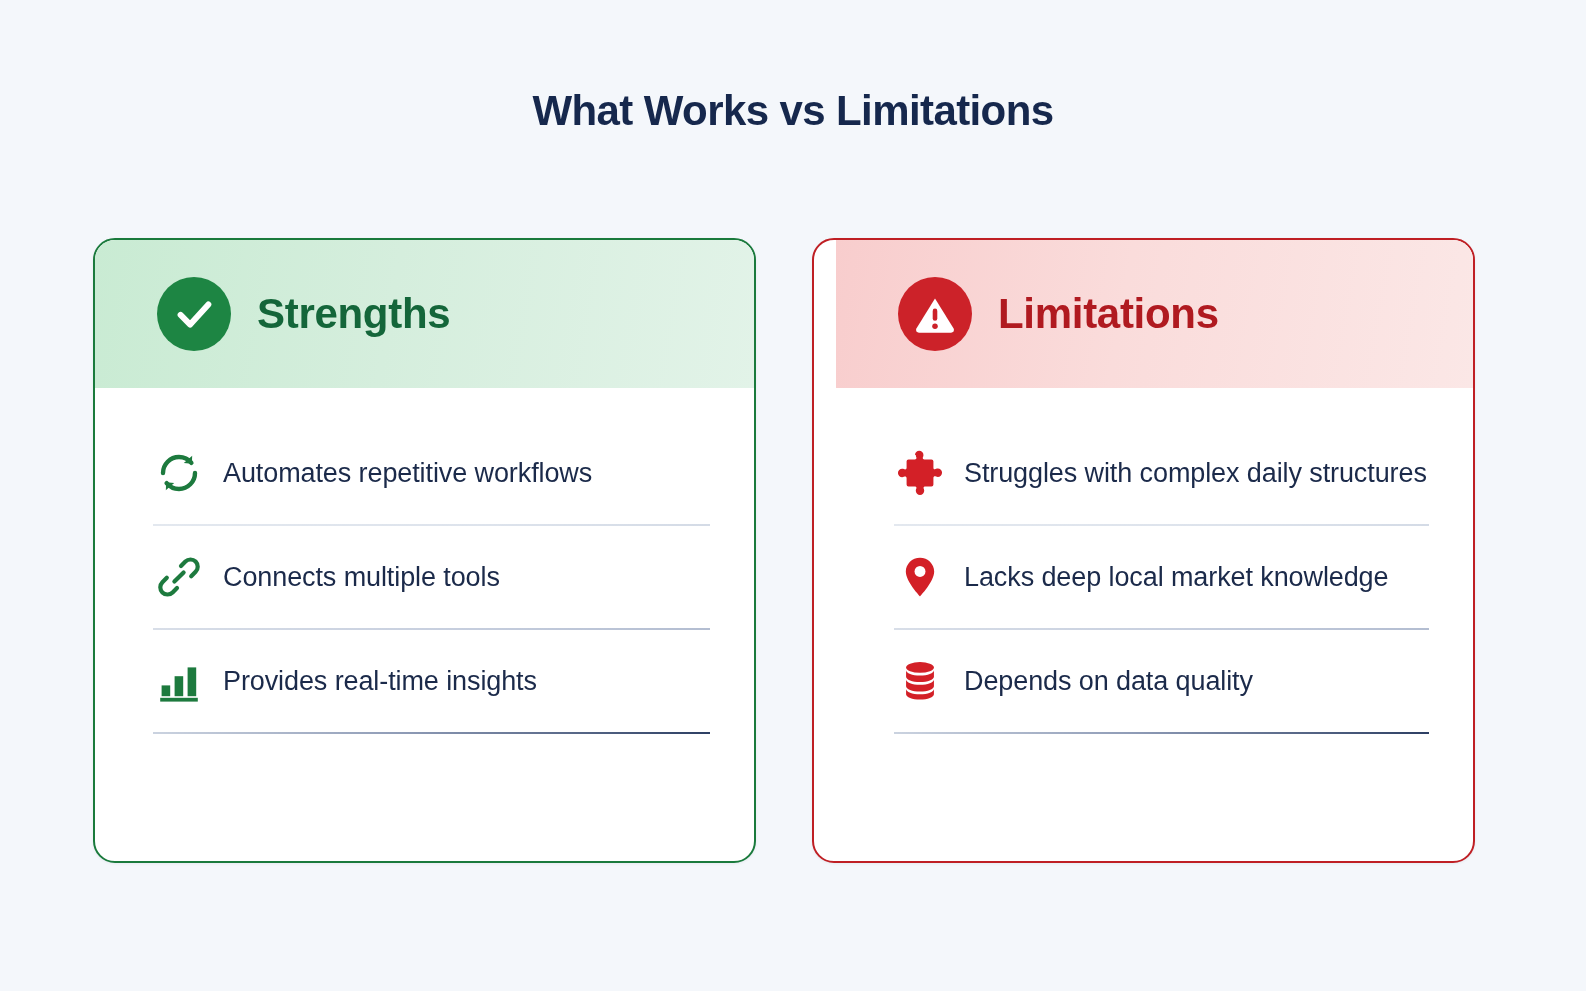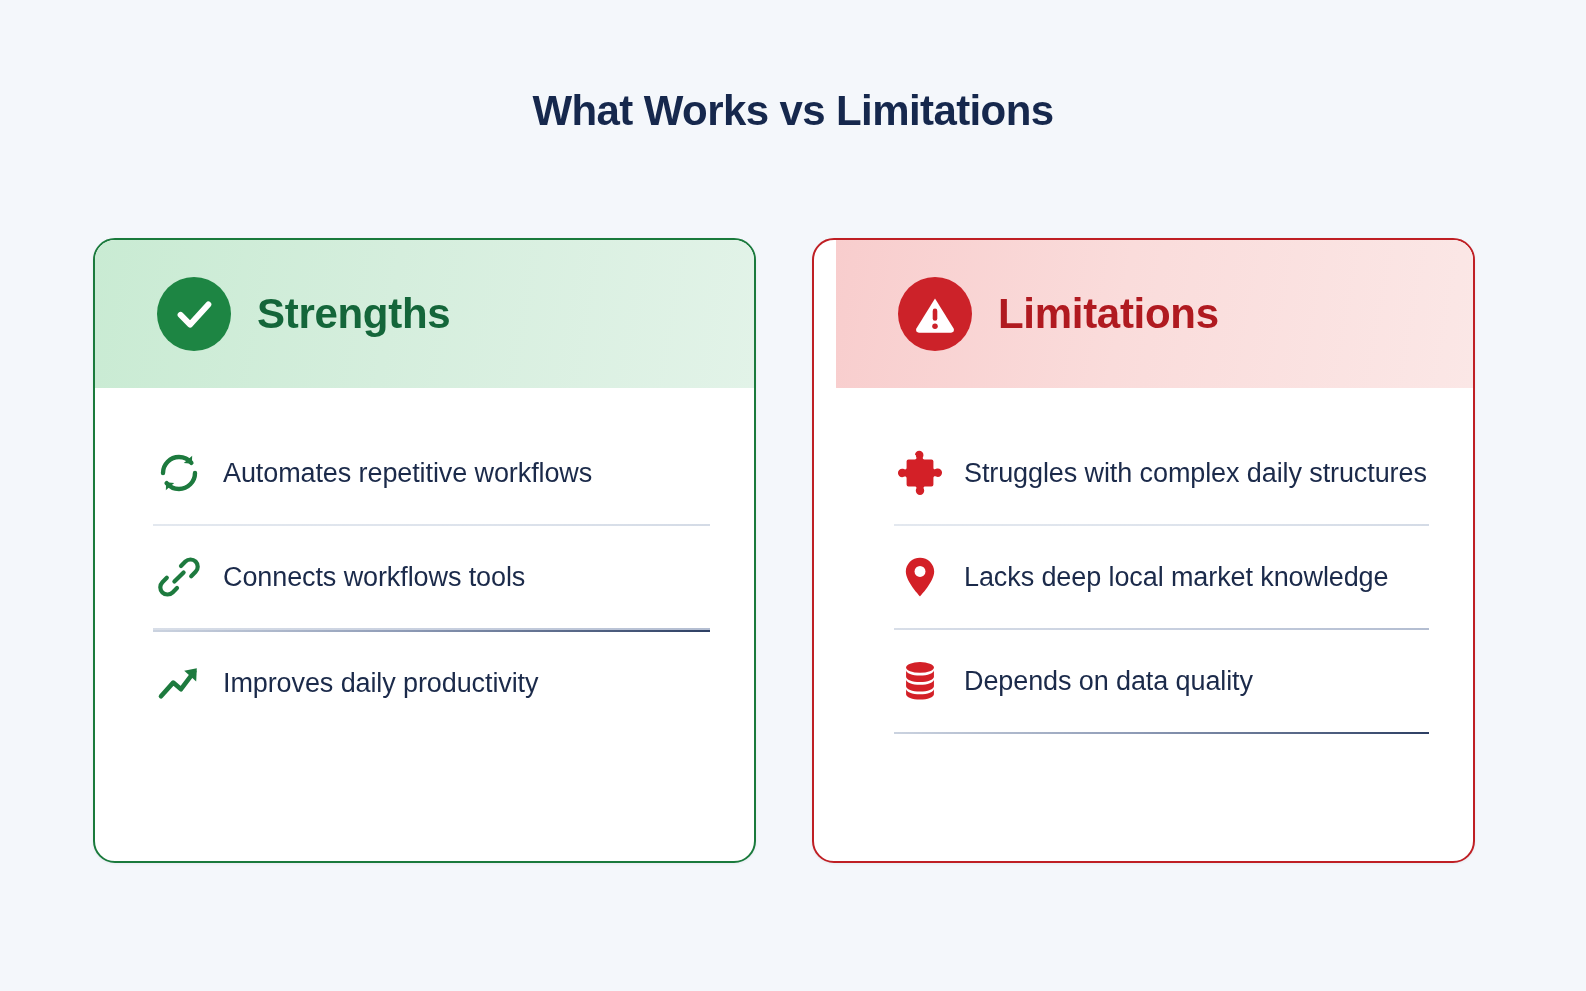--- a/index.html
+++ b/index.html
@@ -172,37 +172,39 @@
       <div class="divider d1"></div>
 
       <div class="list-item">
         <span class="item-icon">
           <svg width="48" height="48" viewBox="0 0 24 24" fill="none">
             <path d="M9.7 14.3 L14.3 9.7" stroke="#1d7a3e" stroke-width="2.1" stroke-linecap="round"></path>
             <path d="M13 6.5 L15.2 4.3 a3.6 3.6 0 0 1 5.1 5.1 L18.1 11.6" stroke="#1d7a3e" stroke-width="2.1" stroke-linecap="round"></path>
             <path d="M11 17.5 L8.8 19.7 a3.6 3.6 0 0 1-5.1-5.1 L5.9 12.4" stroke="#1d7a3e" stroke-width="2.1" stroke-linecap="round"></path>
           </svg>
         </span>
-        <span class="item-label">Connects workflows tools</span>
+        <span class="item-label">Connects multiple tools</span>
       </div>
 
       <div class="divider d2"></div>
 
+      <div class="list-item">
+        <span class="item-icon">
+          <svg width="48" height="48" viewBox="0 0 24 24" fill="none">
+            <rect x="3.3" y="14.2" width="4.3" height="5.4" fill="#1d7a3e"></rect>
+            <rect x="9.8" y="9.6" width="4.3" height="10" fill="#1d7a3e"></rect>
+            <rect x="16.3" y="5.2" width="4.3" height="14.4" fill="#1d7a3e"></rect>
+            <rect x="2.6" y="20.4" width="18.8" height="1.9" fill="#1d7a3e"></rect>
+          </svg>
+        </span>
+        <span class="item-label">Provides real-time insights</span>
+      </div>
 
       <div class="divider d3"></div>
 
-      <div class="list-item">
-        <span class="item-icon">
-          <svg width="48" height="48" viewBox="0 0 24 24" fill="none">
-            <path d="M3 18.6 L9.1 11.8 L13 15.1 L19.6 6.3" stroke="#1d7a3e" stroke-width="2.3" stroke-linecap="round" stroke-linejoin="round"></path>
-            <path d="M20.9 4.6 L20.6 11.3 L14.6 5.9 Z" fill="#1d7a3e"></path>
-          </svg>
-        </span>
-        <span class="item-label">Improves daily productivity</span>
-      </div>
 
       <div class="spacer"></div>
     </div>
   </section>
 
   <section class="card limitations">
 
     <header class="card-header">
       <span class="header-badge red">
         <svg width="48" height="48" viewBox="0 0 24 24" fill="none">

